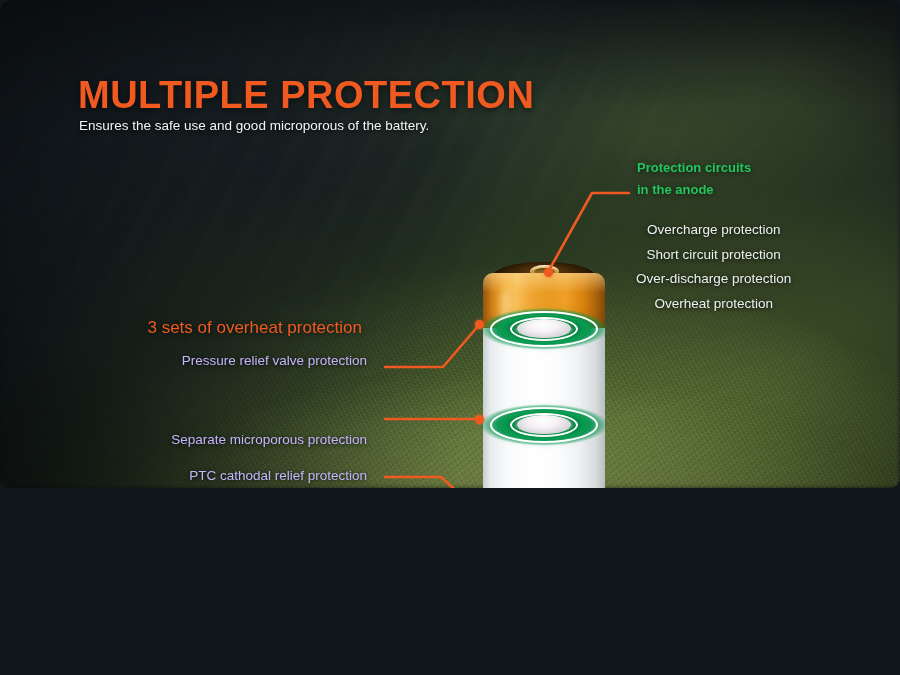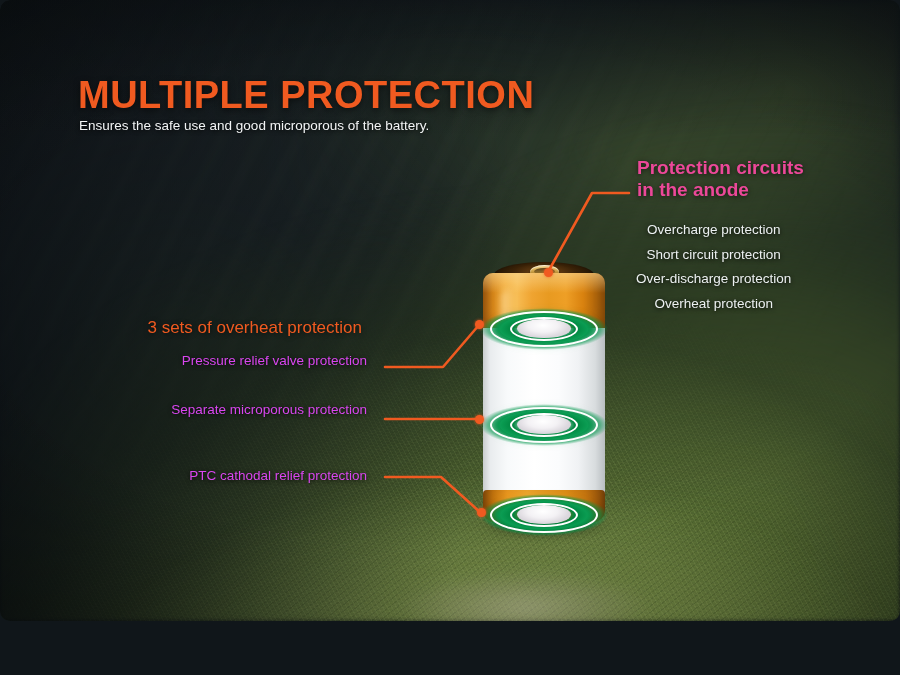--- a/index.html
+++ b/index.html
@@ -1,21 +1,21 @@
 <!DOCTYPE html>
 <html><head>
 <meta charset="utf-8">
 <style>
   html,body{margin:0;padding:0;}
   body{
     width:900px;height:675px;overflow:hidden;
     font-family:"Liberation Sans",sans-serif;
     background:#10161a;
   }
-  #stage{position:relative;width:900px;height:621px;overflow:hidden;background:#141b20;border-radius:10px;}
+  #stage{position:relative;width:900px;height:488px;overflow:hidden;background:#141b20;border-radius:10px;}
 
   
   .bg-layer{position:absolute;inset:0;}
   .bg-base{
     background:
       radial-gradient(120% 90% at 12% 8%, #22292e 0%, #1a2127 38%, #141a1f 70%, #0e1317 100%);
   }
   .bg-greenblur{
     background:
       radial-gradient(55% 45% at 72% 28%, rgba(86,112,52,.40) 0%, rgba(60,80,38,.18) 45%, rgba(0,0,0,0) 75%),
@@ -83,44 +83,44 @@
     white-space:nowrap;
   }
   .subtitle{
     position:absolute;left:79px;top:118px;
     font-size:13.5px;color:#f2f4f5;font-weight:normal;
     text-shadow:0 1px 4px rgba(0,0,0,.8);white-space:nowrap;
   }
 
   .right-head{
     position:absolute;left:637px;top:157px;
-    font-size:19px;font-weight:bold;line-height:22px;color:#ec4899;
+    font-size:13px;font-weight:bold;line-height:22px;color:#22c55e;
     text-shadow:0 1px 5px rgba(0,0,0,.6);
   }
   .right-list{
     position:absolute;left:636px;top:218px;
     font-size:13.5px;color:#ecf0f1;line-height:24.5px;
     text-shadow:0 1px 4px rgba(0,0,0,.85);
     text-align:center;
   }
   .right-list div{white-space:nowrap;}
 
   .left-head{
     position:absolute;right:538px;top:318px;
     font-size:17px;font-weight:normal;color:#f05a20;
     text-shadow:0 1px 5px rgba(0,0,0,.6);white-space:nowrap;
   }
   .left-item{
     position:absolute;right:533px;
-    font-size:13.5px;color:#d946ef;white-space:nowrap;
+    font-size:13.5px;color:#c4b5fd;white-space:nowrap;
     text-shadow:0 1px 4px rgba(0,0,0,.85);
     text-align:right;
   }
   .li-1{top:353px;}
-  .li-2{top:402px;}
+  .li-2{top:432px;}
   .li-3{top:468px;}
 
   
   .leaders{position:absolute;inset:0;}
 
   
   .battery{position:absolute;left:483px;top:262px;width:122px;height:270px;}
 
   .bat-topcap-inner{
     position:absolute;left:11px;top:0px;width:100px;height:26px;

